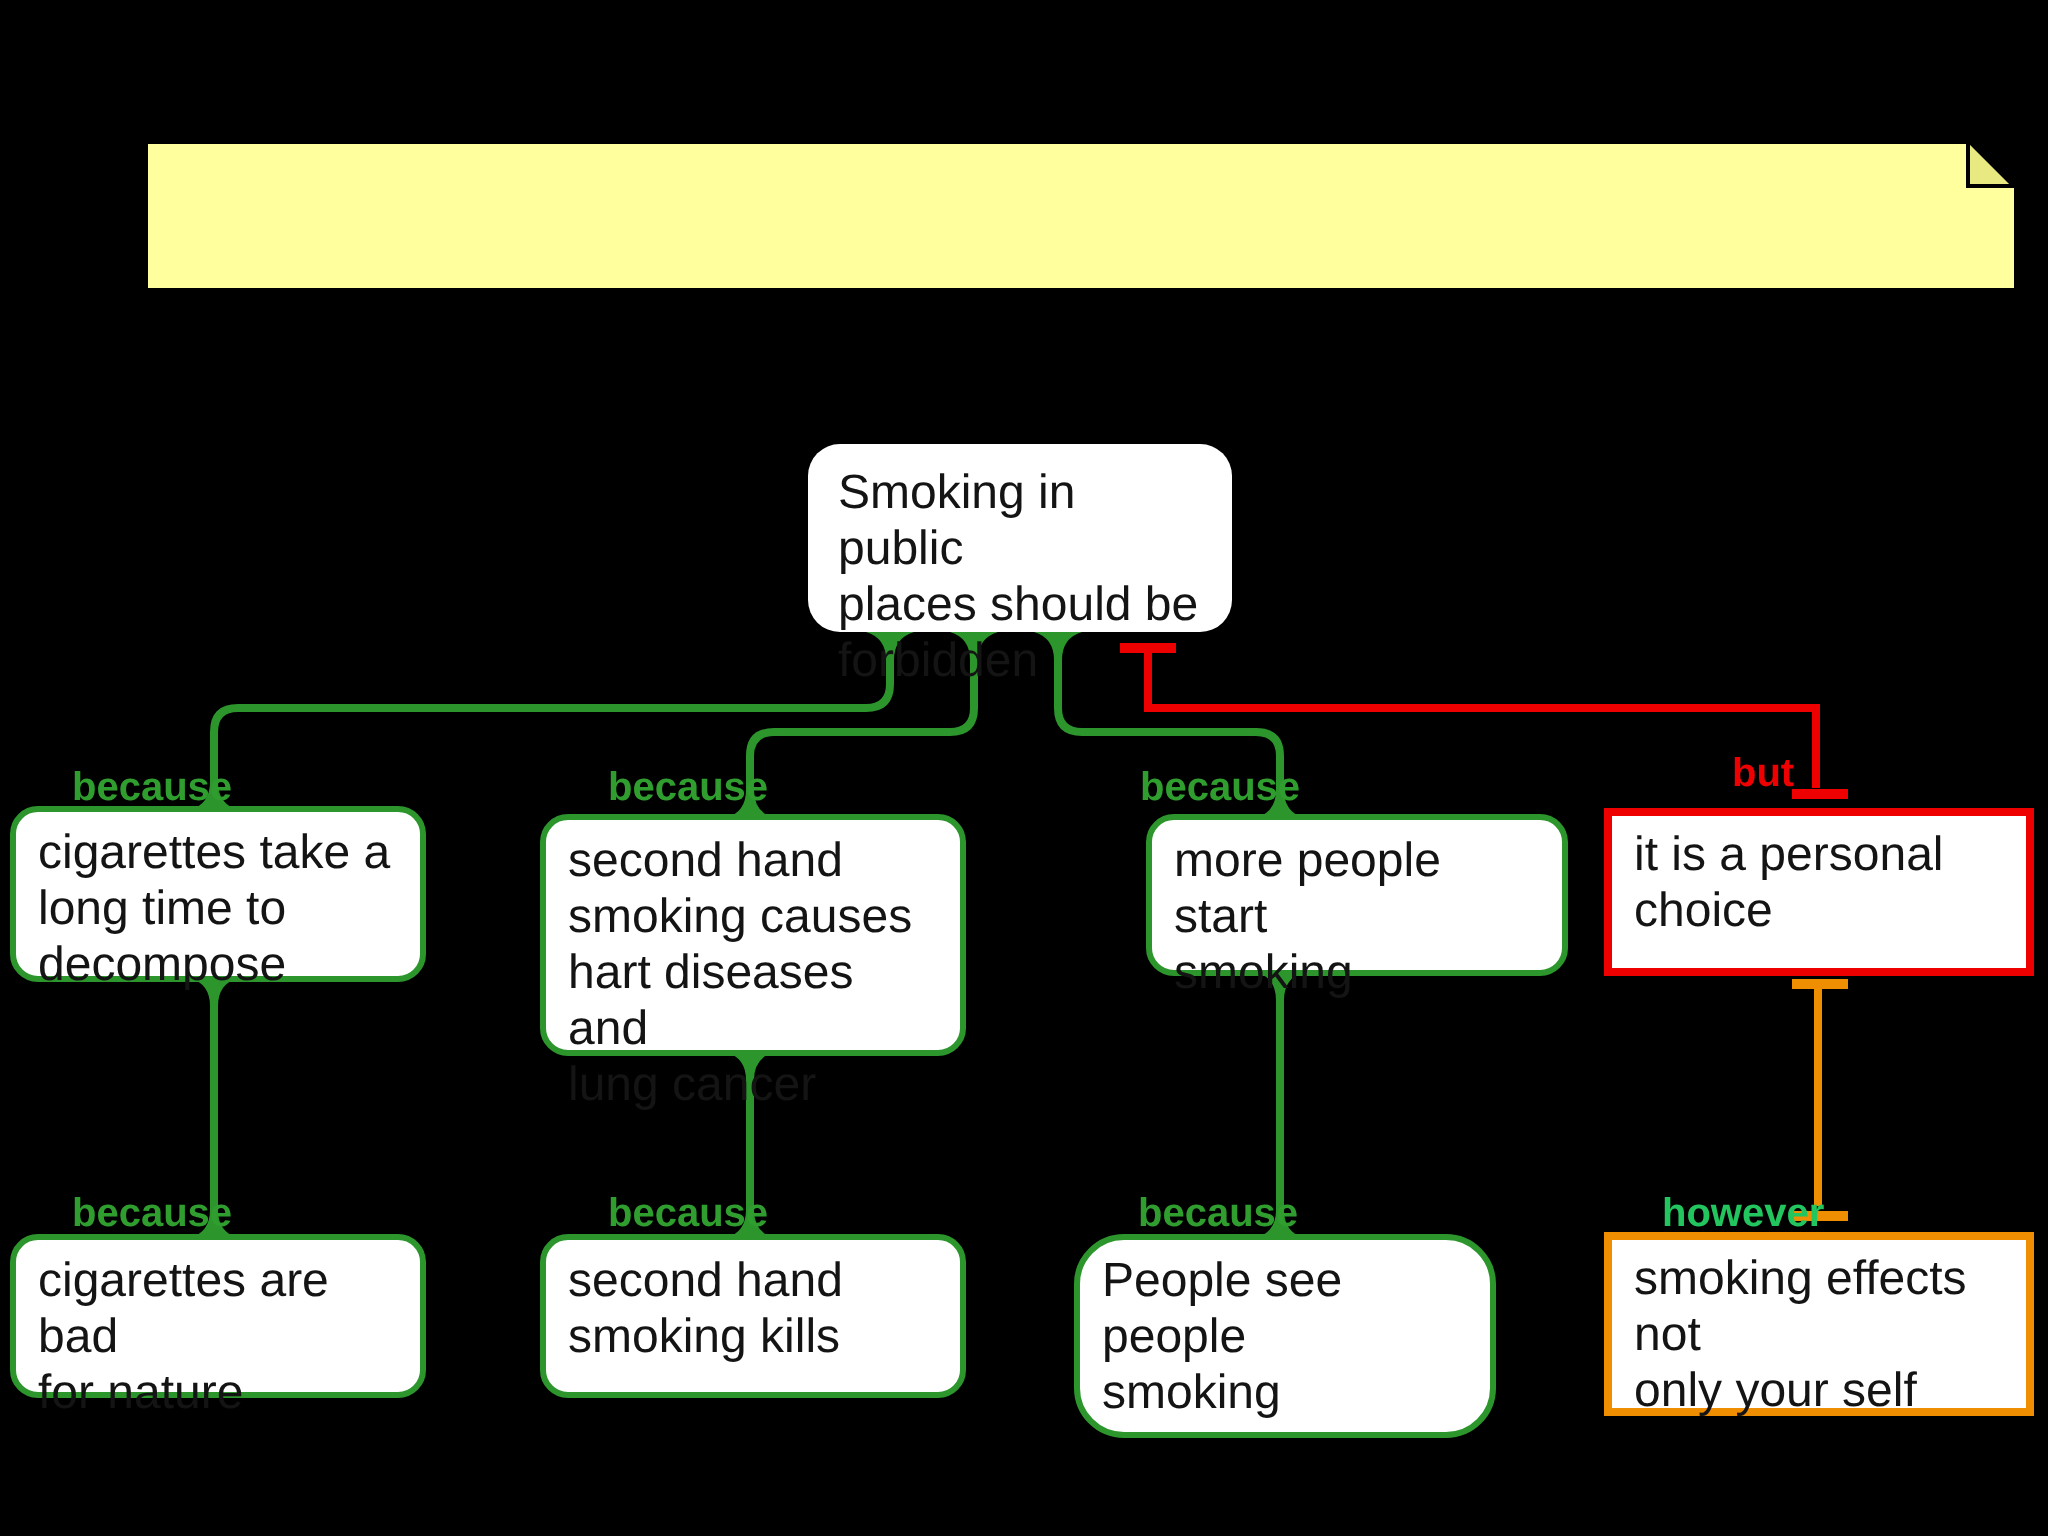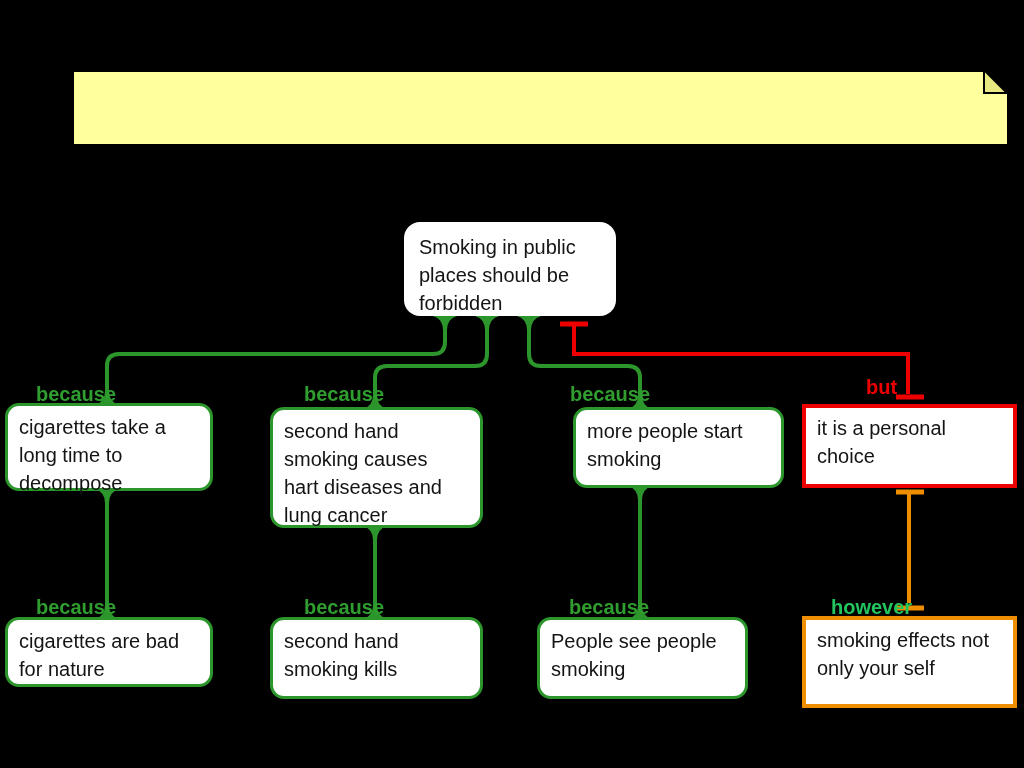--- a/index.html
+++ b/index.html
@@ -7,35 +7,35 @@
        font-family:"Liberation Sans",sans-serif;}
 
   
   .note{position:absolute;left:72px;top:70px;width:937px;height:76px;
         background:#ffff9e;border:2px solid #000;box-sizing:border-box;}
   .note-text{position:absolute;left:12px;top:12px;font-size:19.5px;
         letter-spacing:-0.2px;color:#000;white-space:nowrap;}
   .note-fold{position:absolute;top:-2px;right:-2px;width:26px;height:26px;}
 
   
-  .node{position:absolute;background:#fff;color:#141414;font-size:20px;
+  .node{position:absolute;background:#fff;color:#141414;font-size:24px;
         line-height:28px;white-space:pre-line;box-sizing:border-box;}
   .node.center{border-radius:16px;padding:11px 15px;}
   .node.green{border:3px solid #2c962c;border-radius:14px;padding:7px 11px;}
   .node.red{border:4px solid #ee0000;padding:6px 11px;}
   .node.orange{border:4px solid #ef8e00;padding:6px 11px;}
 
   #node-root{left:404px;top:222px;width:212px;height:94px;}
   #node-r1  {left:5px;  top:403px;width:208px;height:88px;}
   #node-r2  {left:270px;top:407px;width:213px;height:121px;}
   #node-r3  {left:537px;top:407px;width:211px;height:81px;margin-left:36px;}
   #node-obj {left:802px;top:404px;width:215px;height:84px;}
-  #node-r1s {left:5px;  top:617px;width:208px;height:70px;}
+  #node-r1s {left:5px;  top:617px;width:208px;height:82px;}
   #node-r2s {left:270px;top:617px;width:213px;height:82px;}
-  #node-r3s {left:537px;top:617px;width:211px;height:82px;}
+  #node-r3s {left:537px;top:617px;width:211px;height:102px;border-radius:25px;}
   #node-reb {left:802px;top:616px;width:215px;height:92px;}
 
   
   .edge-label{position:absolute;font-size:20px;font-weight:bold;color:#2f9e2f;}
   .edge-label.red{color:#ee0000;}
   .edge-label.orange{color:#22c55e;}
   #lbl-b1{left:36px; top:383px;} #lbl-b2{left:304px;top:383px;}
   #lbl-b3{left:570px;top:383px;} #lbl-but{left:866px;top:376px;}
   #lbl-b4{left:36px; top:596px;} #lbl-b5{left:304px;top:596px;}
   #lbl-b6{left:569px;top:596px;} #lbl-how{left:831px;top:596px;}

